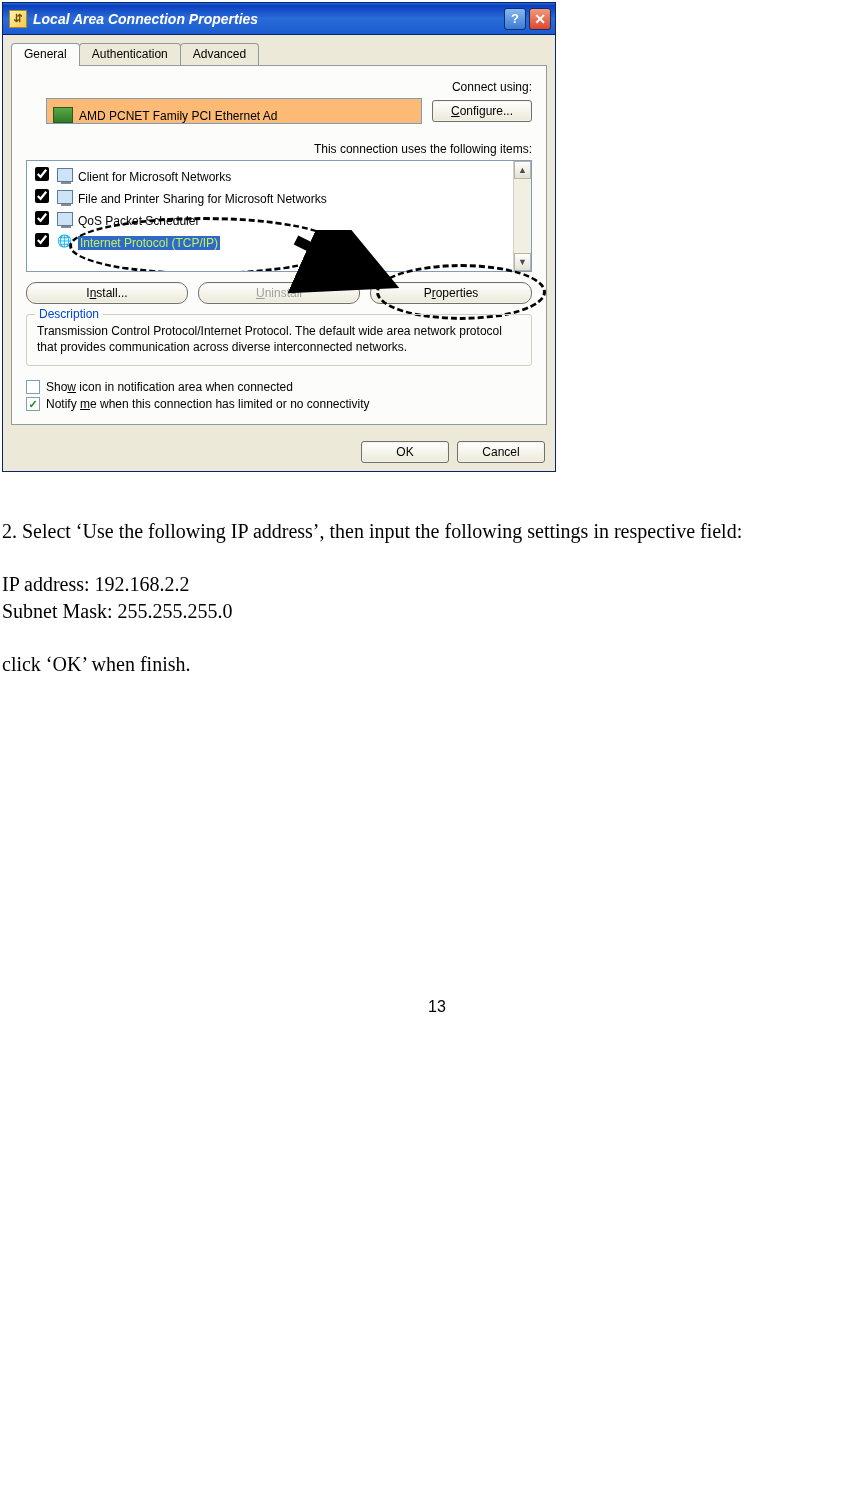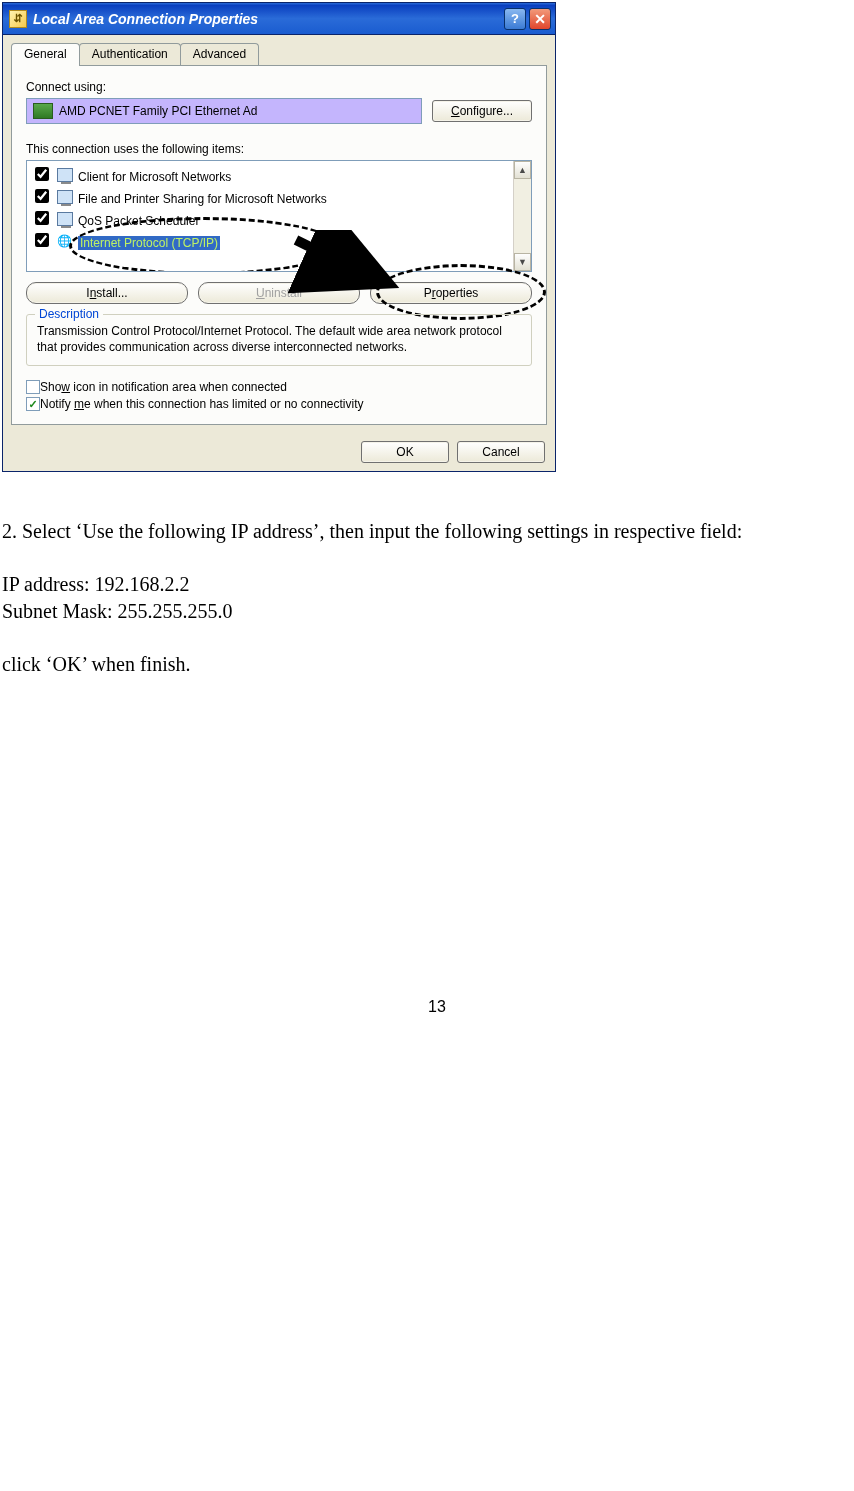--- a/index.html
+++ b/index.html
@@ -81,31 +81,32 @@
   }
   .tab-content {
     margin:0 8px 8px 8px;
     background:#fcfcfa;
     border:1px solid #919b9c;
     padding: 14px 14px 10px 14px;
     font-size:12px;
     position:relative;
     z-index:1;
   }
-  .label-row { margin-bottom:4px; }
+  .label-row { margin-bottom:4px;text-align:right; }
   .adapter-row { display:flex; gap:10px; align-items:center; margin-bottom:18px; }
   .adapter-box {
     flex:1;
     border:1px solid #7f9db9;
-    background:#c4b5fd;
+    background:#fdba74;
     height:26px;
     display:flex;
-    align-items:center;
+    align-items:flex-end;
     padding:0 6px;
     gap:6px;
+    margin-left:20px;
   }
   .nic-icon {
     width:20px;height:16px;
     background:linear-gradient(to bottom,#5aa84a,#2f7a23);
     border:1px solid #2a5c1f;
     position:relative;
   }
   .xp-button {
     border:1px solid #707070;
     border-radius:3px;
@@ -163,21 +164,21 @@
     border:1px solid #d0d0bf;
     border-radius:3px;
     padding: 8px 10px 10px 10px;
     margin-bottom:14px;
     position:relative;
   }
   .fieldset-legend {
     position:absolute;top:-8px;left:8px;background:#fcfcfa;padding:0 4px;font-size:12px;color:#0046d5;
   }
   .desc-text { font-size:12px; line-height:1.35; }
-  .check-row { display:flex; align-items:center; font-size:12px; margin:3px 0;}
+  .check-row { display:flex; align-items:center; gap:6px; font-size:12px; margin:3px 0;}
   .chk {
     width:14px;height:14px;border:1px solid #7f9db9;background:#fff;display:inline-flex;align-items:center;justify-content:center;font-size:11px;font-weight:bold;
   }
   .chk.checked{ color:#1f8a1f; }
   .dialog-buttons {
     display:flex; justify-content:flex-end; gap:8px;
     padding: 8px 10px 8px;
   }
   .dialog-buttons .xp-button{ min-width:88px; }
   

